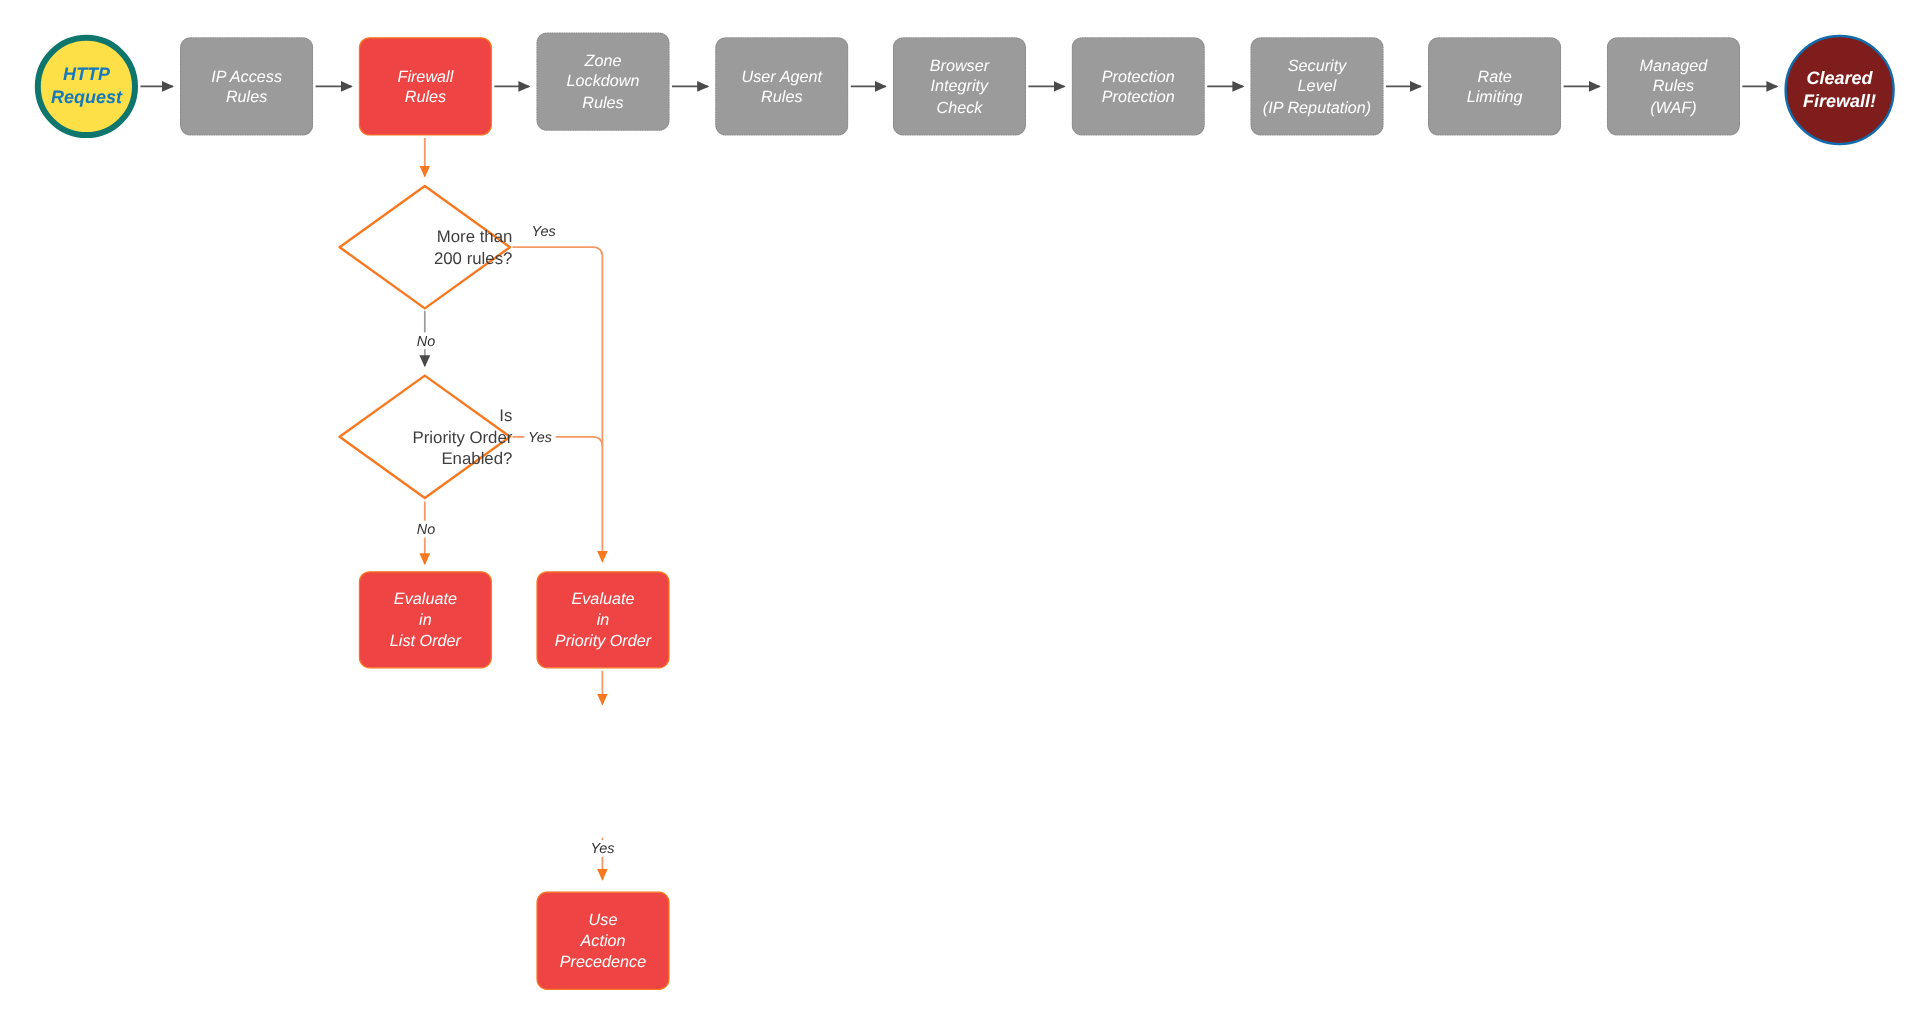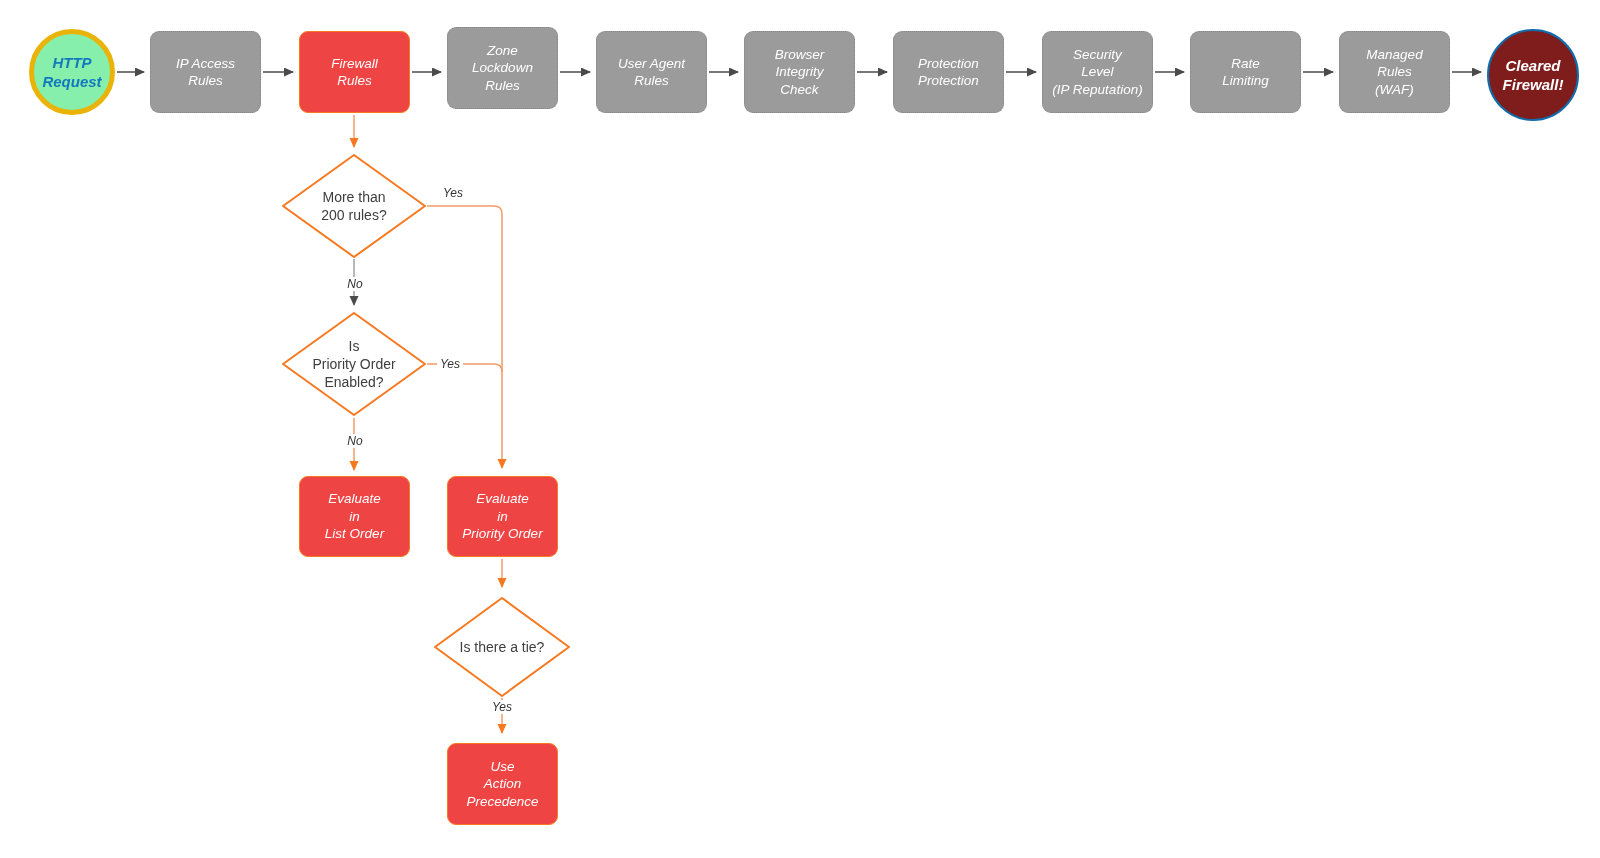--- a/index.html
+++ b/index.html
@@ -12,27 +12,27 @@
     position:absolute; display:flex; align-items:center; justify-content:center;
     text-align:center; box-sizing:border-box;
   }
   .box { width:111px; height:82px; border-radius:9px; font-style:italic;
          color:#ffffff; font-size:13.5px; line-height:17.5px; }
   .gray { background:#9B9B9B; border:1px dotted #878787; }
   .orange-box { background:#ef4444; border:1px solid #F8781F;align-items:center; }
   .circle { border-radius:50%; font-weight:bold; font-style:italic;
             font-size:15px; line-height:19px; }
   .circle.start { left:29px; top:29px; width:86px; height:86px;
-                  background:#86efac; border:5px solid #eab308; color:#1478BE;text-align:center; }
+                  background:#fde047; border:5px solid #0f766e; color:#1478BE;text-align:center; }
   .circle.end { left:1487px; top:29px; width:92px; height:92px;
                 background:#7f1d1d; border:2px solid #116CAE; color:#ffffff; }
   .diamond { position:absolute; }
   .diamond svg { display:block; }
   .diamond .lbl { position:absolute; left:0; top:0; right:0; bottom:0;
-                  display:flex; flex-direction:column; align-items:center; justify-content:center;
+                  display:flex; flex-direction:column; align-items:flex-end; justify-content:center;
                   text-align:center; color:#3E3E3E; font-size:14px; line-height:18px; }
   .edge-label { position:absolute; transform:translate(-50%,-50%);
                 font-style:italic; font-size:12px; color:#333333;
                 background:#ffffff; padding:0 3px; white-space:nowrap; }
 </style>
 </head>
 <body>
 
 <div class="stage">
 
@@ -160,28 +160,20 @@
   <div class="diamond" style="left:281px; top:311px; width:146px; height:106px">
     <svg width="146" height="106" viewBox="0 0 146 106">
       <polygon points="73,2 144,53 73,104 2,53" fill="#ffffff" stroke="#F8781F" stroke-width="2" stroke-linejoin="round"></polygon>
     </svg>
     <div class="lbl">
         <div>Is</div>
         <div>Priority Order</div>
         <div>Enabled?</div>
       </div>
   </div>
-  <div class="diamond" style="left:433px; top:596px; width:138px; height:102px">
-    <svg width="138" height="102" viewBox="0 0 138 102">
-      <polygon points="69,2 136,51 69,100 2,51" fill="#ffffff" stroke="#F8781F" stroke-width="2" stroke-linejoin="round"></polygon>
-    </svg>
-    <div class="lbl">
-        <div>Is there a tie?</div>
-      </div>
-  </div>
 
   <div class="node box orange-box" style="left:299px; top:476px; height:81px">
     <div>
         <div>Evaluate</div>
         <div>in</div>
         <div>List Order</div>
       </div>
   </div>
   <div class="node box orange-box" style="left:447px; top:476px; height:81px">
     <div>

